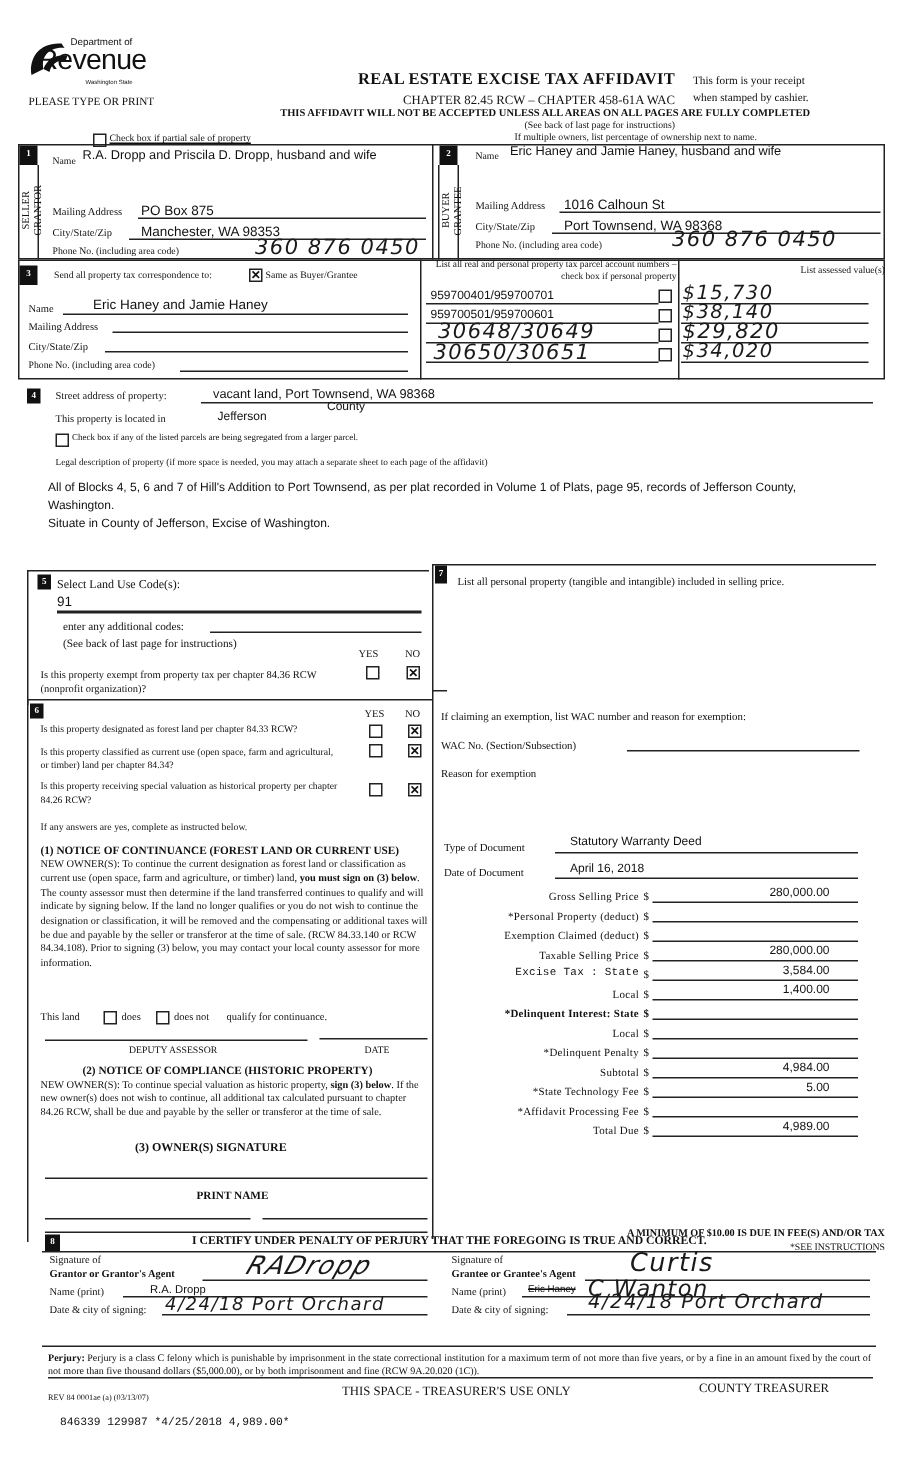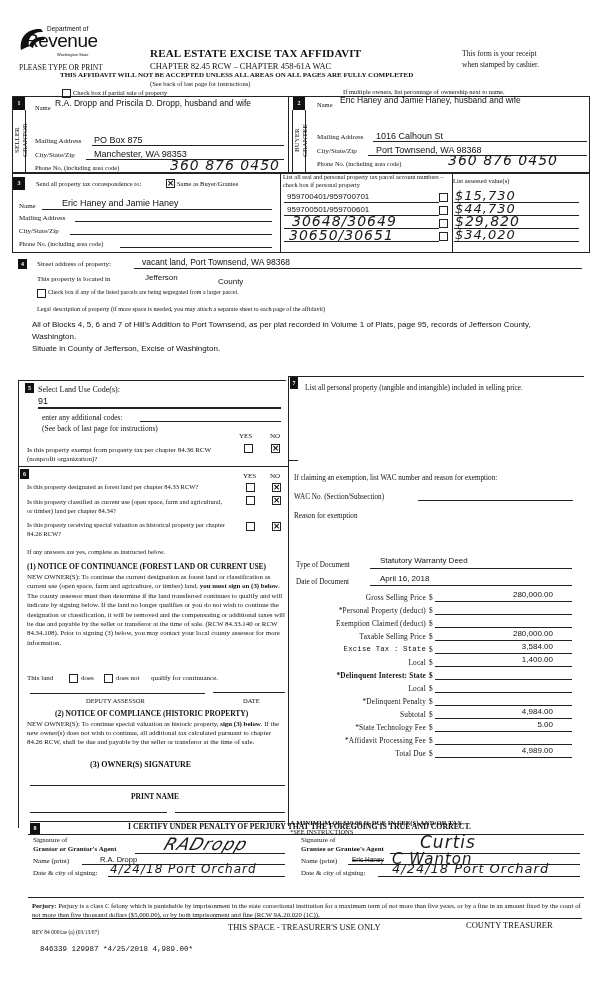--- a/index.html
+++ b/index.html
@@ -10,21 +10,21 @@
 .hand{font-family:"DejaVu Sans","Liberation Sans",sans-serif;font-style:italic;color:#1a1a1a;letter-spacing:1px}
 .mono{font-family:"Liberation Mono","DejaVu Sans Mono",monospace}
 .line{position:absolute;border-bottom:1px solid #222}
 .box{position:absolute;border:1px solid #222}
 .num{position:absolute;background:#111;color:#fff;width:12px;height:13px;font-size:6px;text-align:center;line-height:13px;font-weight:bold}
 .cb{position:absolute;width:9px;height:9px;border:1px solid #222;background:#fff;font-size:8px;line-height:7px;text-align:center;font-family:"Liberation Sans",sans-serif;font-weight:bold}
 .vert{position:absolute;writing-mode:vertical-rl;transform:rotate(180deg);font-size:7px;text-align:center;line-height:8px}
 .lbl{font-size:7.5px}
 .fill{font-family:"Liberation Sans","DejaVu Sans",sans-serif;font-size:9px}
 .b{font-weight:bold}
-.c{text-align:left}
+.c{text-align:right}
 .r{text-align:right}
 </style>
 </head>
 <body>
 
 <div class="abs" style="left:17px;top:24px;width:90px;height:36px">
   <svg width="30" height="26" viewBox="0 0 30 26" style="position:absolute;left:0;top:2px">
     <path d="M4 24 C2 12,10 2,24 3 L26 6 C16 5,10 12,12 20 Z" fill="#111"></path>
     <path d="M12 20 C14 14,20 10,28 11 L27 14 C21 14,17 17,16 22 Z" fill="#111"></path>
   </svg>
@@ -104,21 +104,21 @@
     <span class="abs fill" style="left:3px;top:1px;font-size:8px">959700401/959700701</span>
     <span class="line" style="left:0;top:11px;width:155px"></span>
     <span class="cb" style="left:155px;top:2px"></span>
     <span class="abs hand" style="left:171px;top:-3px;font-size:13px">$15,730</span>
     <span class="line" style="left:170px;top:11px;width:125px"></span>
   </div>
   <div class="abs" style="left:284px;top:204px;width:305px;height:13px">
     <span class="abs fill" style="left:3px;top:1px;font-size:8px">959700501/959700601</span>
     <span class="line" style="left:0;top:11px;width:155px"></span>
     <span class="cb" style="left:155px;top:2px"></span>
-    <span class="abs hand" style="left:171px;top:-3px;font-size:13px">$44,730</span>
+    <span class="abs hand" style="left:171px;top:-3px;font-size:13px">$38,140</span>
     <span class="line" style="left:170px;top:11px;width:125px"></span>
   </div>
   <div class="abs" style="left:284px;top:217px;width:305px;height:13px">
     <span class="abs hand" style="left:8px;top:-4px;font-size:14px">30648/30649</span>
     <span class="line" style="left:0;top:11px;width:155px"></span>
     <span class="cb" style="left:155px;top:2px"></span>
     <span class="abs hand" style="left:171px;top:-4px;font-size:14px">$29,820</span>
     <span class="line" style="left:170px;top:11px;width:125px"></span>
   </div>
   <div class="abs" style="left:284px;top:230px;width:305px;height:13px">
@@ -129,21 +129,21 @@
     <span class="line" style="left:170px;top:11px;width:125px"></span>
   </div>
 </div>
 
 <div class="num" style="left:18px;top:259px;width:9px;height:10px;line-height:10px">4</div>
 <div class="abs lbl" style="left:37px;top:260px;font-size:7px">Street address of property:</div>
 <div class="line" style="left:134px;top:268px;width:448px"></div>
 <div class="abs fill" style="left:142px;top:257px;font-size:8.5px">vacant land, Port Townsend, WA 98368</div>
 <div class="abs lbl" style="left:37px;top:275px;font-size:7px">This property is located in</div>
 <div class="abs fill" style="left:145px;top:273px;font-size:8px">Jefferson</div>
-<div class="abs fill" style="left:218px;top:277px;font-size:8px">County</div>
+<div class="abs fill" style="left:218px;top:266px;font-size:8px">County</div>
 <div class="cb" style="left:37px;top:289px"></div>
 <div class="abs lbl" style="left:48px;top:289px;font-size:6px">Check box if any of the listed parcels are being segregated from a larger parcel.</div>
 <div class="abs lbl" style="left:37px;top:305px;font-size:6.2px">Legal description of property (if more space is needed, you may attach a separate sheet to each page of the affidavit)</div>
 <div class="abs fill" style="left:32px;top:320px;font-size:8px">All of Blocks 4, 5, 6 and 7 of Hill's Addition to Port Townsend, as per plat recorded in Volume 1 of Plats, page 95, records of Jefferson County,</div>
 <div class="abs fill" style="left:32px;top:332px;font-size:8px">Washington.</div>
 <div class="abs fill" style="left:32px;top:344px;font-size:8px">Situate in County of Jefferson, Excise of Washington.</div>
 
 <div class="abs" style="left:18px;top:380px;width:268px;height:1px;background:#222"></div>
 <div class="abs" style="left:288px;top:376px;width:296px;height:1px;background:#222"></div>
 <div class="abs" style="left:18px;top:380px;width:1px;height:90px;background:#222"></div>

